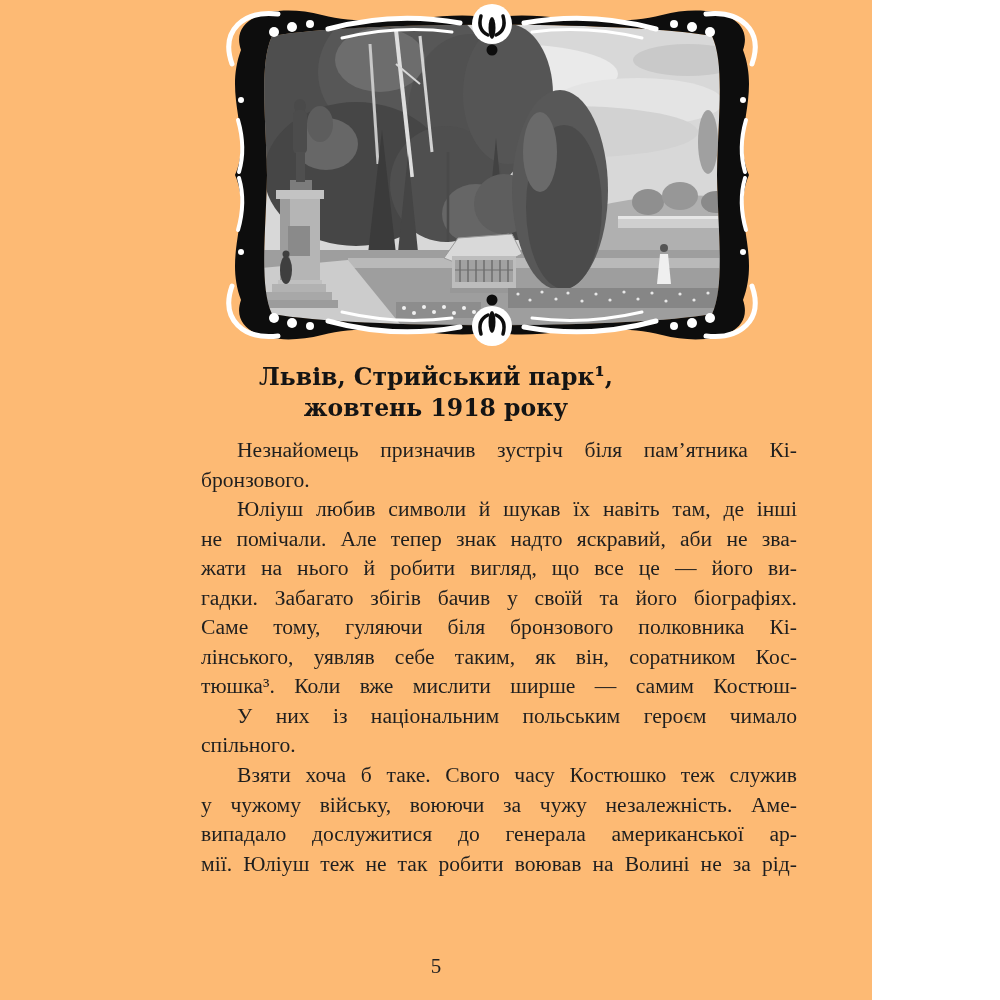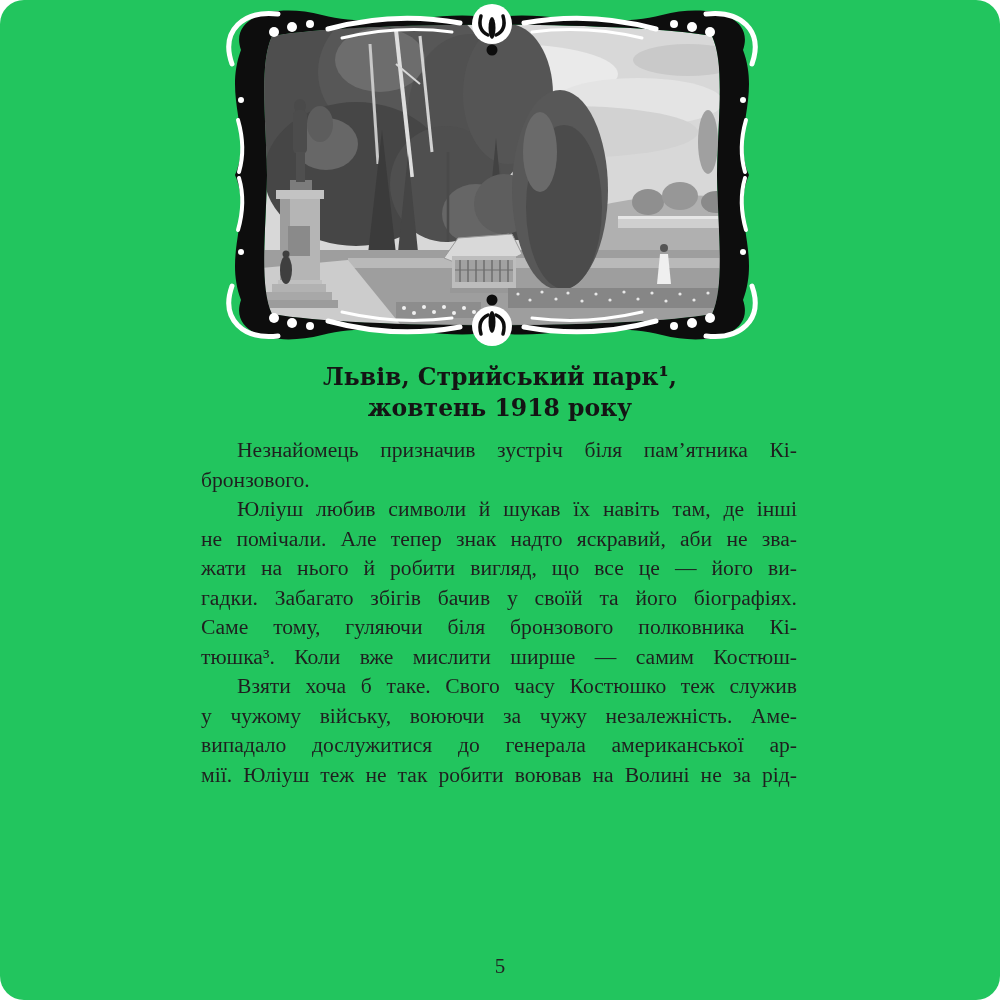--- a/index.html
+++ b/index.html
@@ -1,20 +1,20 @@
 <!DOCTYPE html>
 <html><head>
 <meta charset="utf-8">
 <style>
   html,body{margin:0;padding:0;}
   body{
     width:1000px;height:1000px;background:#ffffff;
     font-family:"Liberation Serif", serif;color:#1b1b1b;overflow:hidden;
   }
-  .page{position:relative;width:1000px;height:1000px;background:#22c55e;border-radius:24px;}
+  .page{position:relative;width:872px;height:1000px;background:#fdba74;}
   .figure-wrap{position:absolute;top:2px;left:208px;width:568px;height:346px;}
   .figure-wrap svg{display:block;width:100%;height:100%;}
   .heading{
     position:absolute;top:361px;left:0;width:100%;text-align:center;
     font-family:"DejaVu Serif", serif;font-weight:bold;font-size:25px;line-height:31px;
     color:#141414;transform:scaleX(.94);transform-origin:center;
   }
   .body-text{
     position:absolute;top:436px;left:201px;width:596px;
     font-size:21.6px;line-height:29.55px;color:#1f1f1f;
@@ -227,21 +227,26 @@
     <div>
       <div class="line indent">Незнайомець призначив зустріч біля пам’ятника Кі-</div>
       <div class="line plast">бронзового.</div>
     </div>
     <div>
       <div class="line indent">Юліуш любив символи й шукав їх навіть там, де інші</div>
       <div class="line">не помічали. Але тепер знак надто яскравий, аби не зва-</div>
       <div class="line">жати на нього й робити вигляд, що все це — його ви-</div>
       <div class="line">гадки. Забагато збігів бачив у своїй та його біографіях.</div>
       <div class="line">Саме тому, гуляючи біля бронзового полковника Кі-</div>
+      <div class="line">лінського, уявляв себе таким, як він, соратником Кос-</div>
       <div class="line">тюшка³. Коли вже мислити ширше — самим Костюш-</div>
+    </div>
+    <div>
+      <div class="line indent">У них із національним польським героєм чимало</div>
+      <div class="line plast">спільного.</div>
     </div>
     <div>
       <div class="line indent">Взяти хоча б таке. Свого часу Костюшко теж служив</div>
       <div class="line">у чужому війську, воюючи за чужу незалежність. Аме-</div>
       <div class="line">випадало дослужитися до генерала американської ар-</div>
       <div class="line">мії. Юліуш теж не так робити воював на Волині не за рід-</div>
     </div>
   </div>
 
   <div class="page-number">5</div>

